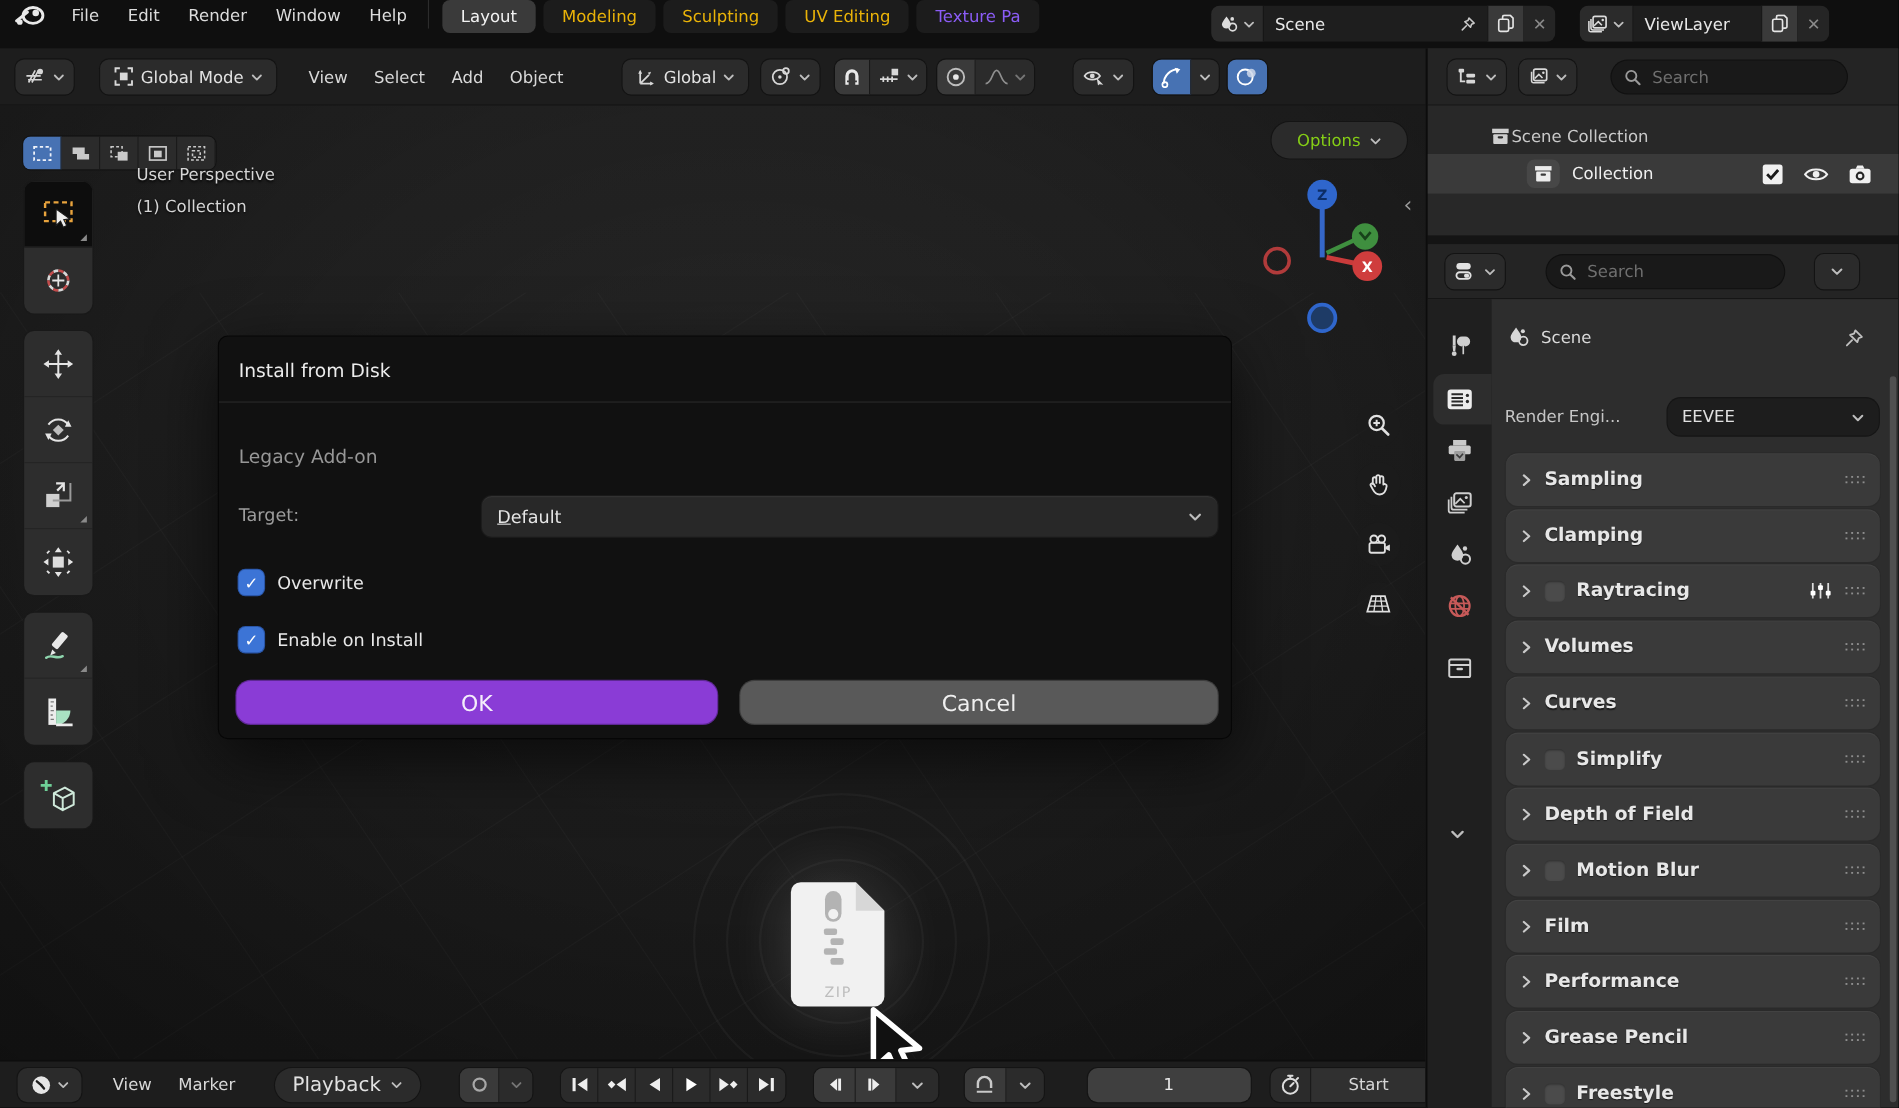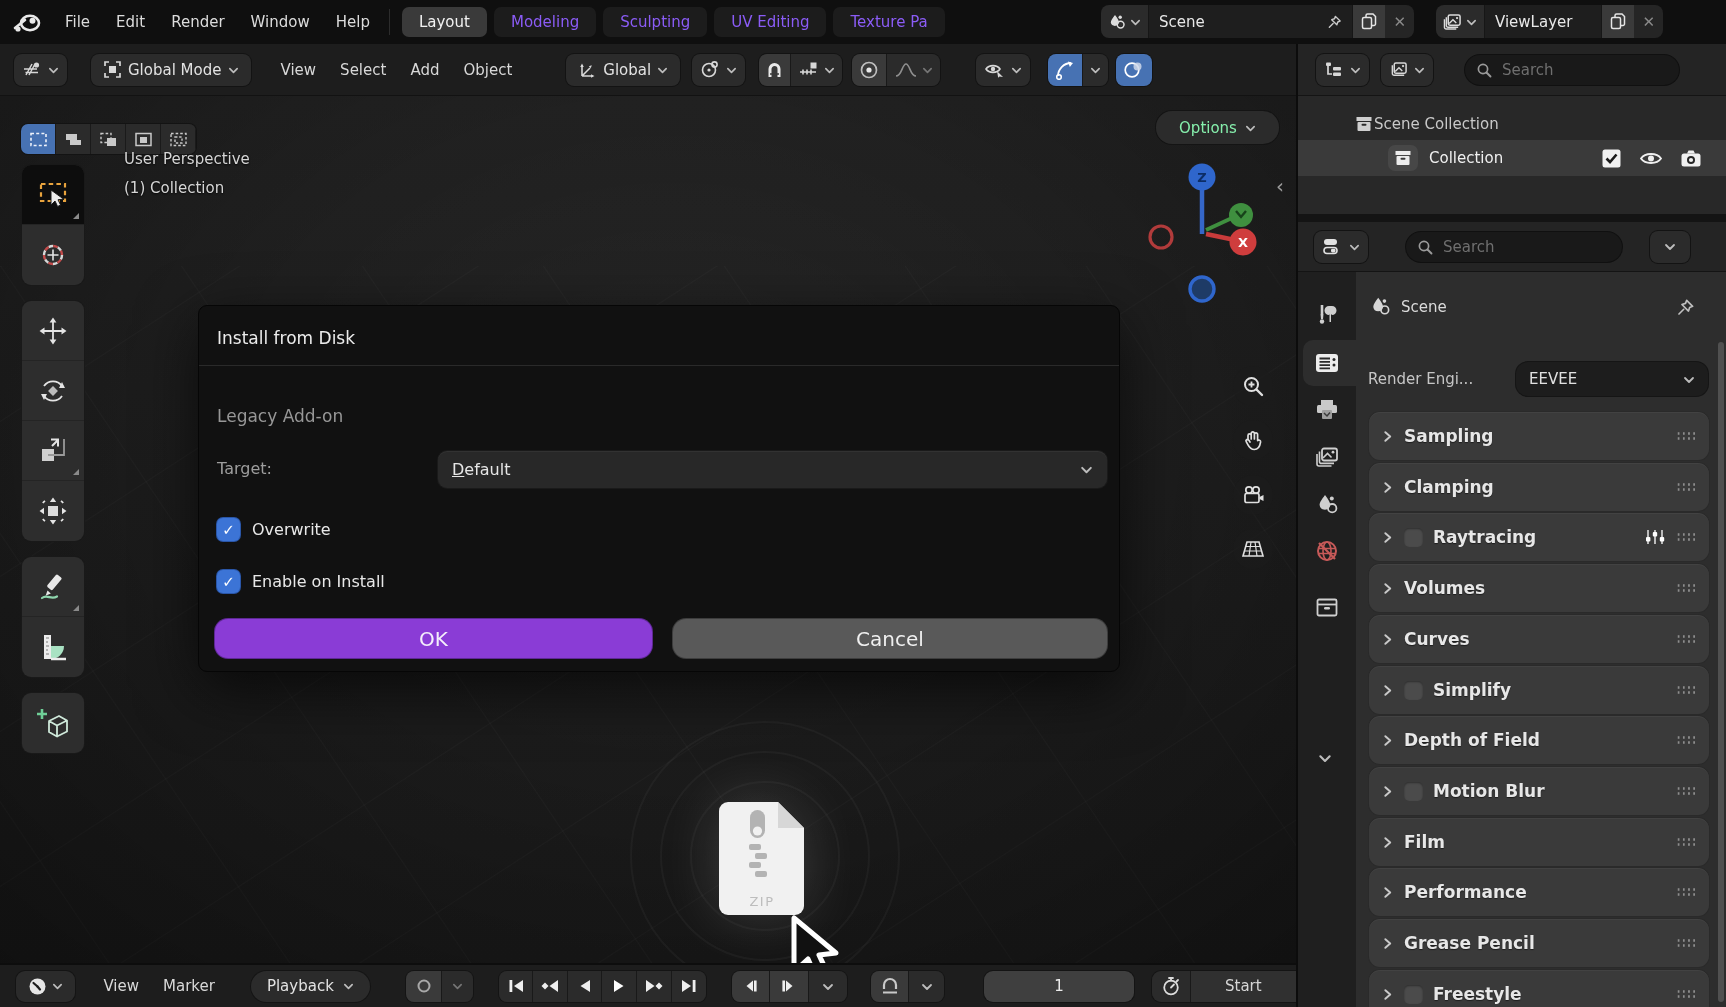--- a/index.html
+++ b/index.html
@@ -2,27 +2,27 @@
 <html><head>
 <meta charset="utf-8">
 <style>
   html,body{margin:0;padding:0;background:#000;}
   *{box-sizing:border-box;}
   #app{position:relative;width:1726px;height:1007px;background:#161616;overflow:hidden;
        font-family:"DejaVu Sans","Liberation Sans",sans-serif;color:#dcdcdc;-webkit-font-smoothing:antialiased;}
   svg{display:block;}
 
   
-  #topbar{position:absolute;left:0;top:0;width:1726px;height:44px;background:#0f0f0f;display:flex;align-items:center;}
+  #topbar{position:absolute;left:0;top:0;width:1726px;height:44px;background:#0f0f0f;display:flex;align-items:flex-start;}
   #logo{margin-left:12px;}
   #top-menus{display:flex;margin-left:10px;}
   .menu-item{color:#dcdcdc;font-size:15px;padding:5px 13px;border-radius:5px;white-space:nowrap;}
   #topbar-divider{width:1px;height:26px;background:#2c2c2c;margin:0 12px 0 6px;}
   #ws-tabs{display:flex;gap:7px;max-width:612px;overflow:hidden;}
-  .ws-tab{color:#8b5cf6;font-size:15px;padding:6px 17px;border-radius:7px;background:#1c1c1c;white-space:nowrap;}
+  .ws-tab{color:#eab308;font-size:15px;padding:6px 17px;border-radius:7px;background:#1c1c1c;white-space:nowrap;}
   .ws-tab.active{background:#3a3a3a;color:#f2f2f2;}
   .ws-tab.clipped{color:#8b5cf6;max-width:116px;overflow:hidden;}
 
   .id-widget{position:absolute;top:5px;height:33px;display:flex;align-items:stretch;border-radius:8px;overflow:hidden;}
   #scene-widget{left:1101px;width:313px;}
   #viewlayer-widget{left:1436px;width:227px;}
   .idw-iconbtn{background:#2b2b2b;display:flex;align-items:center;gap:4px;padding:0 7px;border-right:1px solid #161616;}
   .idw-name{background:#1e1e1e;display:flex;align-items:center;flex:1;padding:0 10px;font-size:15px;color:#e8e8e8;gap:8px;}
   .idw-name .nm{flex:1;}
   .idw-copy{background:#3a3a3a;display:flex;align-items:center;padding:0 8px;border-left:1px solid #161616;}
@@ -43,21 +43,21 @@
   #viewport{position:absolute;left:0;top:96px;width:1296px;height:867px;overflow:hidden;
             background:linear-gradient(180deg,#212121 0%,#1d1d1d 45%,#191919 100%);}
   #vp-vignette{position:absolute;inset:0;background:radial-gradient(ellipse at 52% 40%, rgba(255,255,255,0.03) 0%, rgba(0,0,0,0) 45%, rgba(0,0,0,0.35) 100%);pointer-events:none;}
   #grid-svg{position:absolute;left:0;top:170px;}
   #vp-coord-text{position:absolute;left:124px;top:54px;font-size:15px;color:#d6d6d6;text-shadow:0 1px 2px rgba(0,0,0,.8);}
   #vp-coord-text div{margin-bottom:11px;}
   #select-modes{position:absolute;left:21px;top:28px;display:flex;border-radius:7px;overflow:hidden;box-shadow:0 0 0 1px #131313;}
   .selmode{width:35px;height:30px;background:#2b2b2b;display:flex;align-items:center;justify-content:center;border-right:1px solid #1a1a1a;}
   .selmode.active{background:#4772b3;}
   #options-btn{position:absolute;left:1156px;top:15px;width:123px;height:33px;background:#2b2b2b;border-radius:16px;
-               display:flex;align-items:center;justify-content:center;gap:8px;font-size:15px;color:#86efac;box-shadow:0 0 0 1px #141414;}
+               display:flex;align-items:center;justify-content:center;gap:8px;font-size:15px;color:#84cc16;box-shadow:0 0 0 1px #141414;}
 
   
   #tools{position:absolute;left:22px;top:69px;width:62px;}
   .toolgroup{background:#2d2d2d;border-radius:9px;overflow:hidden;box-shadow:0 0 0 1px #191919;margin-bottom:16px;}
   .toolbtn{width:62px;height:60px;display:flex;align-items:center;justify-content:center;position:relative;border-bottom:1px solid #242424;}
   .toolbtn:last-child{border-bottom:none;}
   .toolbtn.active{background:#0d0d0d;}
   .tool-corner{position:absolute;right:5px;bottom:5px;width:0;height:0;border-left:6px solid transparent;border-bottom:6px solid #8a8a8a;}
 
   
@@ -570,21 +570,21 @@
       </svg>
       <svg class="chev" width="11" height="10" viewBox="0 0 12 10">
           <path d="M2 3.5 L6 7.5 L10 3.5"></path>
         </svg>
     </div>
     <div id="tl-menus">
         <div class="hmenu">View</div>
         <div class="hmenu">Marker</div>
       </div>
     <div class="tbtn" style="margin-left:24px;padding:0 16px;border-radius:16px;gap:9px">
-      <span style="font-size:15px;color:#e2e2e2">Playback</span>
+      <span style="font-size:18px;color:#e2e2e2">Playback</span>
       <svg class="chev" width="11" height="10" viewBox="0 0 12 10">
           <path d="M2 3.5 L6 7.5 L10 3.5"></path>
         </svg>
     </div>
 
     <div class="tgroup" style="margin-left:36px">
       <div class="tseg lit" style="width:38px">
         <svg width="16" height="16" viewBox="0 0 16 16">
           <circle cx="8" cy="8" r="5.5" fill="none" stroke="#a8a8a8" stroke-width="2"></circle>
         </svg>

